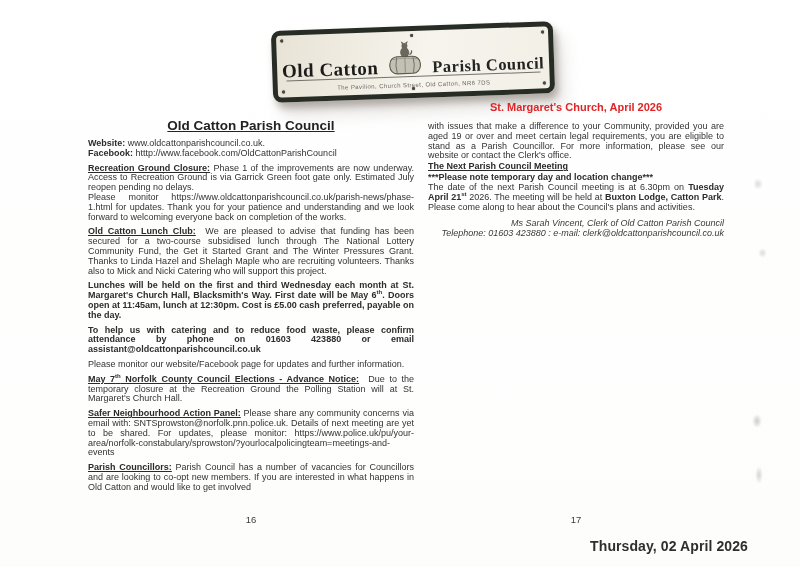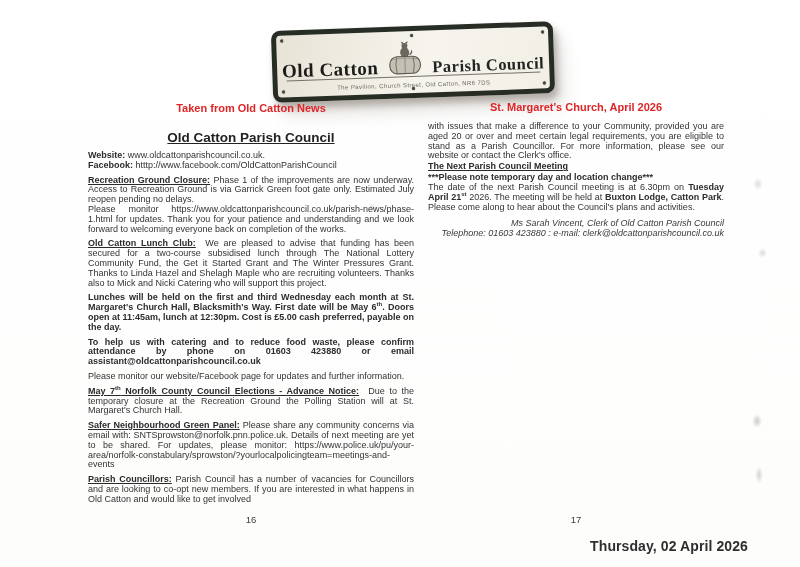--- a/index.html
+++ b/index.html
@@ -95,46 +95,45 @@
           <path d="M8 21 q14 -2.6 28 0" stroke="#8b887d" stroke-width=".8" fill="none"></path>
         </svg>
       </span>
       <span class="sign-right">Parish Council</span>
     </div>
     <div class="sign-rule"></div>
     <div class="sign-caption">The Pavilion, Church Street, Old Catton, NR6 7DS</div>
   </div>
 
   <div class="col col-left">
-    <div class="kicker">Taken from Old Catton News</div>
     <div class="doc-title">Old Catton Parish Council</div>
 
     <p class="p first nojust"><span class="b">Website:</span> <span>www.oldcattonparishcouncil.co.uk.</span><br><span class="b">Facebook:</span> <span>htttp://www.facebook.com/OldCattonParishCouncil</span></p>
 
     <p class="p"><span class="sh">Recreation Ground Closure:</span> <span>Phase 1 of the improvements are now underway. Access to Recreation Ground is via Garrick Green foot gate only.  Estimated July reopen pending no delays.</span><br><span>Please monitor https://www.oldcattonparishcouncil.co.uk/parish-news/phase-1.html for updates. Thank you for your patience and understanding and we look forward to welcoming everyone back on completion of the works.</span></p>
 
     <p class="p"><span class="sh">Old Catton Lunch Club:</span>&nbsp; <span>We are pleased to advise that funding has been secured for a two-course subsidised lunch through The National Lottery Community Fund, the Get it Started Grant and The Winter Pressures Grant. Thanks to Linda Hazel and Shelagh Maple who are recruiting volunteers. Thanks also to Mick and Nicki Catering who will support this project.</span></p>
 
     <p class="p bold"><span>Lunches will be held on the first and third Wednesday each month at St. Margaret's Church Hall, Blacksmith's Way.  First date will be May 6</span><sup class="sp">th</sup><span>. Doors open at 11:45am, lunch at 12:30pm. Cost is £5.00 cash preferred, payable on the day.</span></p>
 
     <p class="p bold">To help us with catering and to reduce food waste, please confirm attendance by phone on 01603 423880 or email assistant@oldcattonparishcouncil.co.uk</p>
 
     <p class="p">Please monitor our website/Facebook page for updates and further information.</p>
 
     <p class="p"><span class="sh"><span>May 7</span><sup class="sp">th</sup><span> Norfolk County Council Elections - Advance Notice:</span></span>&nbsp; <span>Due to the temporary closure at the Recreation Ground the Polling Station will at St. Margaret's Church Hall.</span></p>
 
-    <p class="p"><span class="sh">Safer Neighbourhood Green Panel:</span> <span>Please share any community concerns via email with: SNTSprowston@norfolk.pnn.police.uk. Details of next meeting are yet to be shared. For updates, please monitor: https://www.police.uk/pu/your-area/norfolk-constabulary/sprowston/?yourlocalpolicingteam=meetings-and-events</span></p>
+    <p class="p"><span class="sh">Safer Neighbourhood Action Panel:</span> <span>Please share any community concerns via email with: SNTSprowston@norfolk.pnn.police.uk. Details of next meeting are yet to be shared. For updates, please monitor: https://www.police.uk/pu/your-area/norfolk-constabulary/sprowston/?yourlocalpolicingteam=meetings-and-events</span></p>
 
     <p class="p"><span class="sh">Parish Councillors:</span> <span>Parish Council has a number of vacancies for Councillors and are looking to co-opt new members.  If you are interested in what happens in Old Catton and would like to get involved</span></p>
   </div>
 
   <div class="col col-right">
     <div class="red-head">St. Margaret's Church, April 2026</div>
 
-    <p class="p" style="margin-top:9px">with issues that make a difference to your Community, provided you are aged 20 or over and meet certain legal requirements, you are eligible to stand as a Parish Councillor. For more information, please see our website or contact the Clerk's office.</p>
+    <p class="p" style="margin-top:9px">with issues that make a difference to your Community, provided you are aged 19 or over and meet certain legal requirements, you are eligible to stand as a Parish Councillor. For more information, please see our website or contact the Clerk's office.</p>
 
     <div class="meeting-head">The Next Parish Council Meeting</div>
     <div class="meeting-note">***Please note temporary day and location change***</div>
 
     <p class="p" style="margin-top:1px"><span>The date of the next Parish Council meeting is at 6.30pm on </span><span class="b">Tuesday April 21</span><sup class="sp b">st</sup><span> 2026. The meeting will be held at </span><span class="b">Buxton Lodge, Catton Park</span><span>. Please come along to hear about the Council's plans and activities.</span></p>
 
     <div class="clerk"><span>Ms Sarah Vincent, Clerk of Old Catton Parish Council</span><br><span class="l2">Telephone:  01603 423880  :  e-mail: clerk@oldcattonparishcouncil.co.uk</span></div>
   </div>
 
   <div class="page-num left">16</div>

